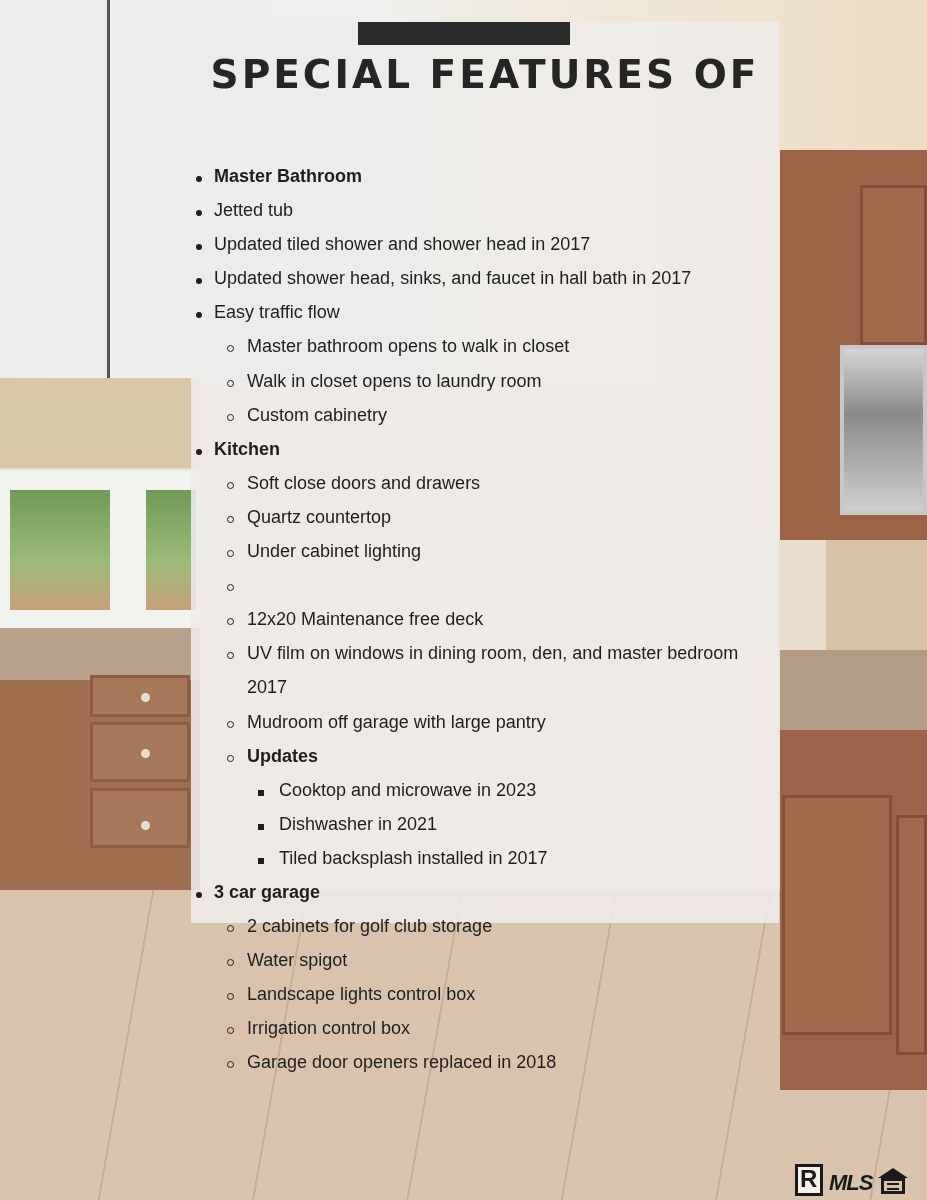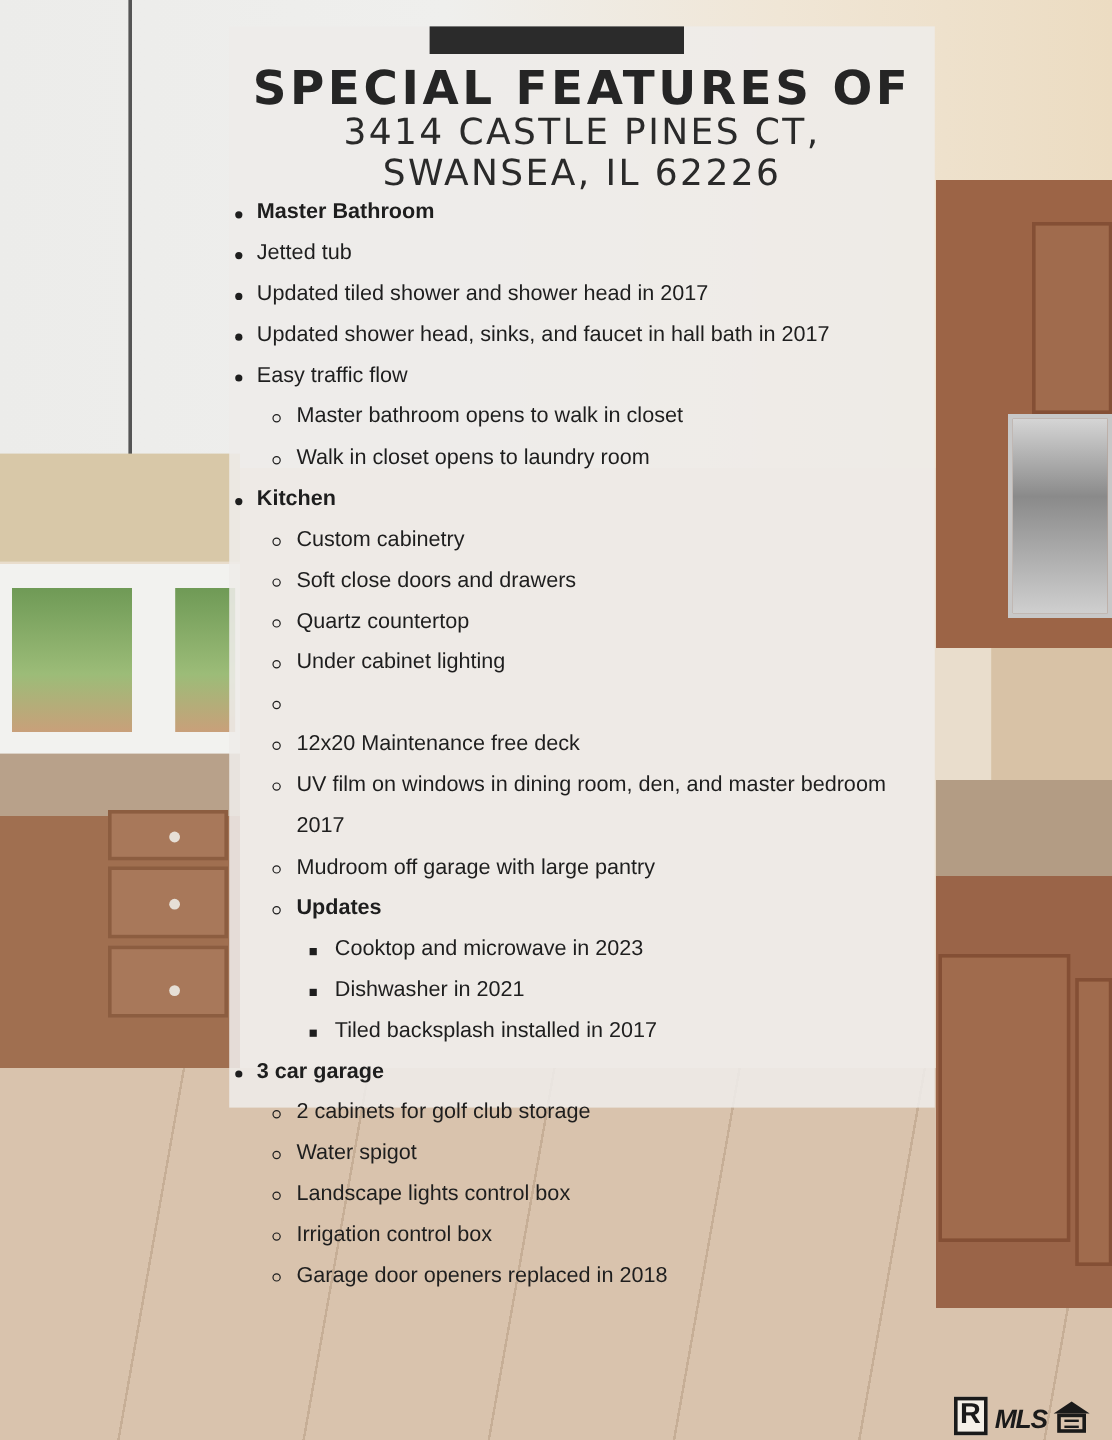--- a/index.html
+++ b/index.html
@@ -121,24 +121,20 @@
   <div class="bg-backsplash"></div>
   <div class="bg-counter-right"></div>
   <div class="bg-cab-right-lower"></div>
   <div class="bg-door" style="left:782px;top:795px;width:110px;height:240px;"></div>
   <div class="bg-door" style="left:896px;top:815px;width:31px;height:240px;"></div>
 </div>
 
 <div class="panel">
   <div class="top-bar"></div>
   <h1 class="title">SPECIAL FEATURES OF</h1>
-  <div class="subtitle">
-    <div>3414 CASTLE PINES CT,</div>
-    <div>SWANSEA, IL 62226</div>
-  </div>
 
   <ul class="list">
     <li class="li l1 bold">
         <span class="marker"><i class="dot"></i></span>
         <span class="txt">Master Bathroom</span>
       </li>
     <li class="li l1">
         <span class="marker"><i class="dot"></i></span>
         <span class="txt">Jetted tub</span>
       </li>
@@ -155,27 +151,27 @@
         <span class="txt">Easy traffic flow</span>
       </li>
     <li class="li l2">
         <span class="marker"><i class="ring"></i></span>
         <span class="txt">Master bathroom opens to walk in closet</span>
       </li>
     <li class="li l2">
         <span class="marker"><i class="ring"></i></span>
         <span class="txt">Walk in closet opens to laundry room</span>
       </li>
+    <li class="li l2">
+        <span class="marker"><i class="ring"></i></span>
+        <span class="txt">Custom cabinetry</span>
+      </li>
     <li class="li l1 bold">
         <span class="marker"><i class="dot"></i></span>
         <span class="txt">Kitchen</span>
-      </li>
-    <li class="li l2">
-        <span class="marker"><i class="ring"></i></span>
-        <span class="txt">Custom cabinetry</span>
       </li>
     <li class="li l2">
         <span class="marker"><i class="ring"></i></span>
         <span class="txt">Soft close doors and drawers</span>
       </li>
     <li class="li l2">
         <span class="marker"><i class="ring"></i></span>
         <span class="txt">Quartz countertop</span>
       </li>
     <li class="li l2">

